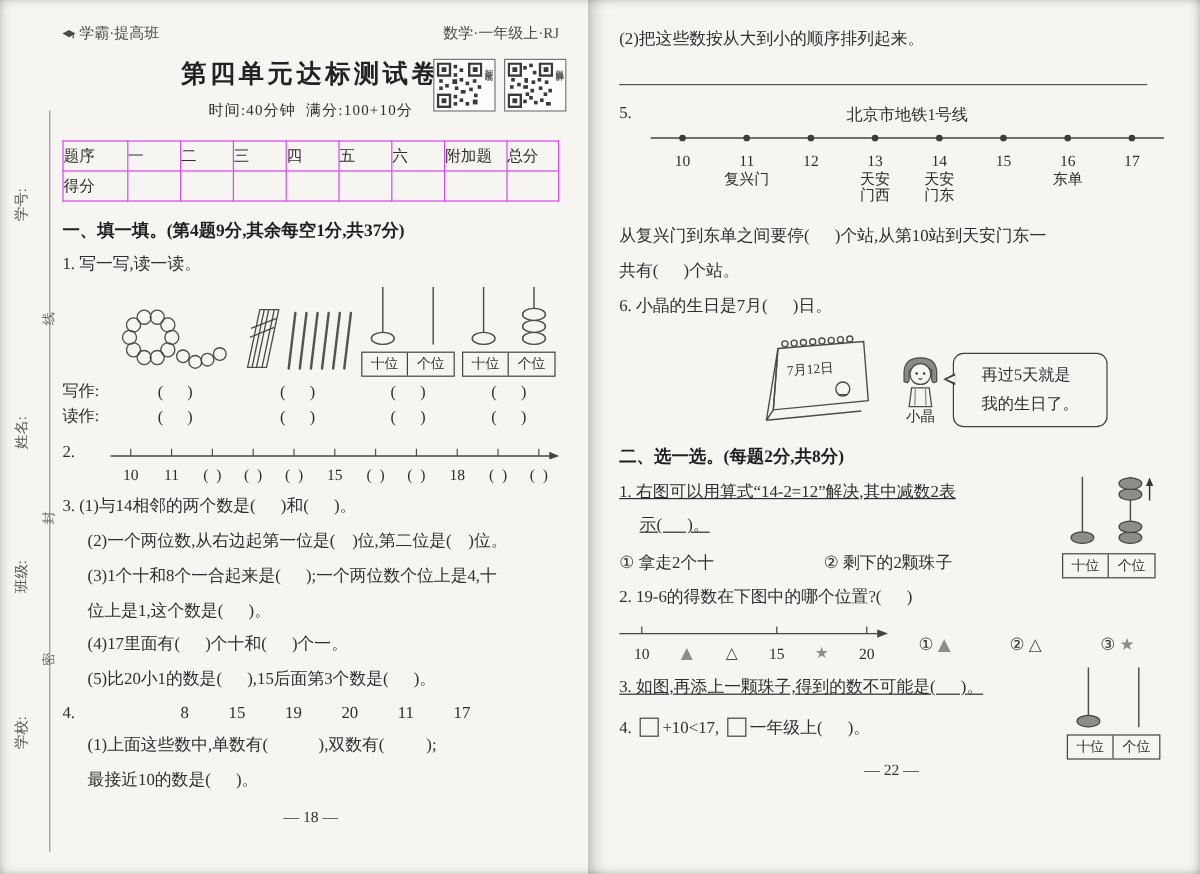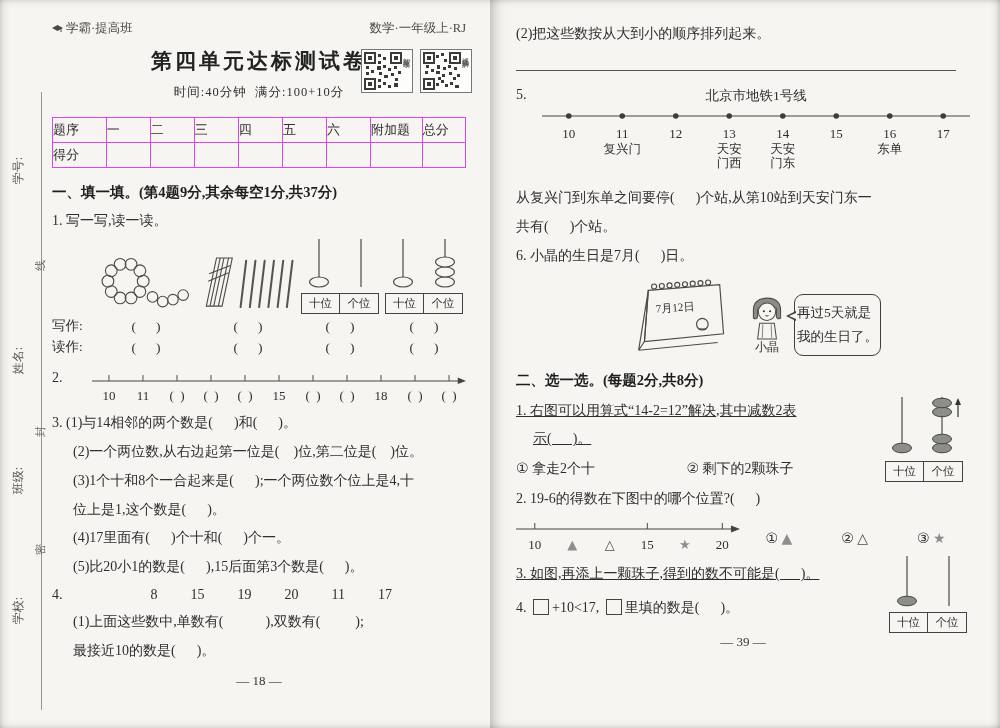--- a/index.html
+++ b/index.html
@@ -83,21 +83,21 @@
   .q5-num { width:26px; font-size:14px; }
   .subway-title { text-align:center; font-size:13.5px; margin-bottom:3px; }
   .subway-names { position:relative; height:37px; font-size:12.5px; }
   .subway-names span { position:absolute; transform:translateX(-50%); text-align:center; line-height:1.15; }
   .nm-wrap2 { width:2.2em; }
 
   .q6-illu { display:flex; align-items:flex-end; gap:9px; margin:8px 0 2px 112px; }
   .girl-col { display:flex; flex-direction:column; align-items:center; }
   .girl-name { font-size:12px; margin-top:-2px; }
   .bubble { position:relative; border:1.4px solid #3f3f3b; border-radius:9px;
-    padding:6px 2px; font-size:13.5px; line-height:1.75; background:#f6f5f1; }
+    padding:6px 23px; font-size:13.5px; line-height:1.75; background:#f6f5f1; }
   .bubble:before { content:""; position:absolute; left:-9px; top:16px; width:0; height:0;
     border-top:5px solid transparent; border-bottom:5px solid transparent;
     border-right:10px solid #3f3f3b; }
   .bubble:after { content:""; position:absolute; left:-6px; top:18px; width:0; height:0;
     border-top:3px solid transparent; border-bottom:3px solid transparent;
     border-right:7px solid #f6f5f1; }
 
   .s2q { position:relative; margin-top:11px; }
   .s2q .w { width:352px;text-decoration:underline; }
   .abacus-float { position:absolute; right:0; display:flex; flex-direction:column; align-items:center; }
@@ -544,19 +544,19 @@
       </svg>
       <div class="pv-box">
         <span class="pv-cell">十位</span>
         <span class="pv-cell">个位</span>
       </div>
     </div>
     <div class="qline t w" style="margin-top:0">3. 如图,再添上一颗珠子,得到的数不可能是(      )。</div>
   </div>
 
   <div class="s2q" style="margin-top:14px">
-    <div class="qline t" style="margin-top:0"><span>4.</span> <span class="fill-box"></span><span class="t">+10&lt;17,</span> <span class="fill-box"></span><span class="t">里填的数是(      )。</span></div>
-  </div>
-
-  <div class="pagenum t" style="margin-top:16px">— 39 —</div>
+    <div class="qline t" style="margin-top:0"><span>4.</span> <span class="fill-box"></span><span class="t">+10&lt;17,</span> <span class="fill-box"></span><span class="t">一年级上(      )。</span></div>
+  </div>
+
+  <div class="pagenum t" style="margin-top:16px">— 22 —</div>
 </div>
 
 <div class="vignette"></div>
 
 </body></html>

